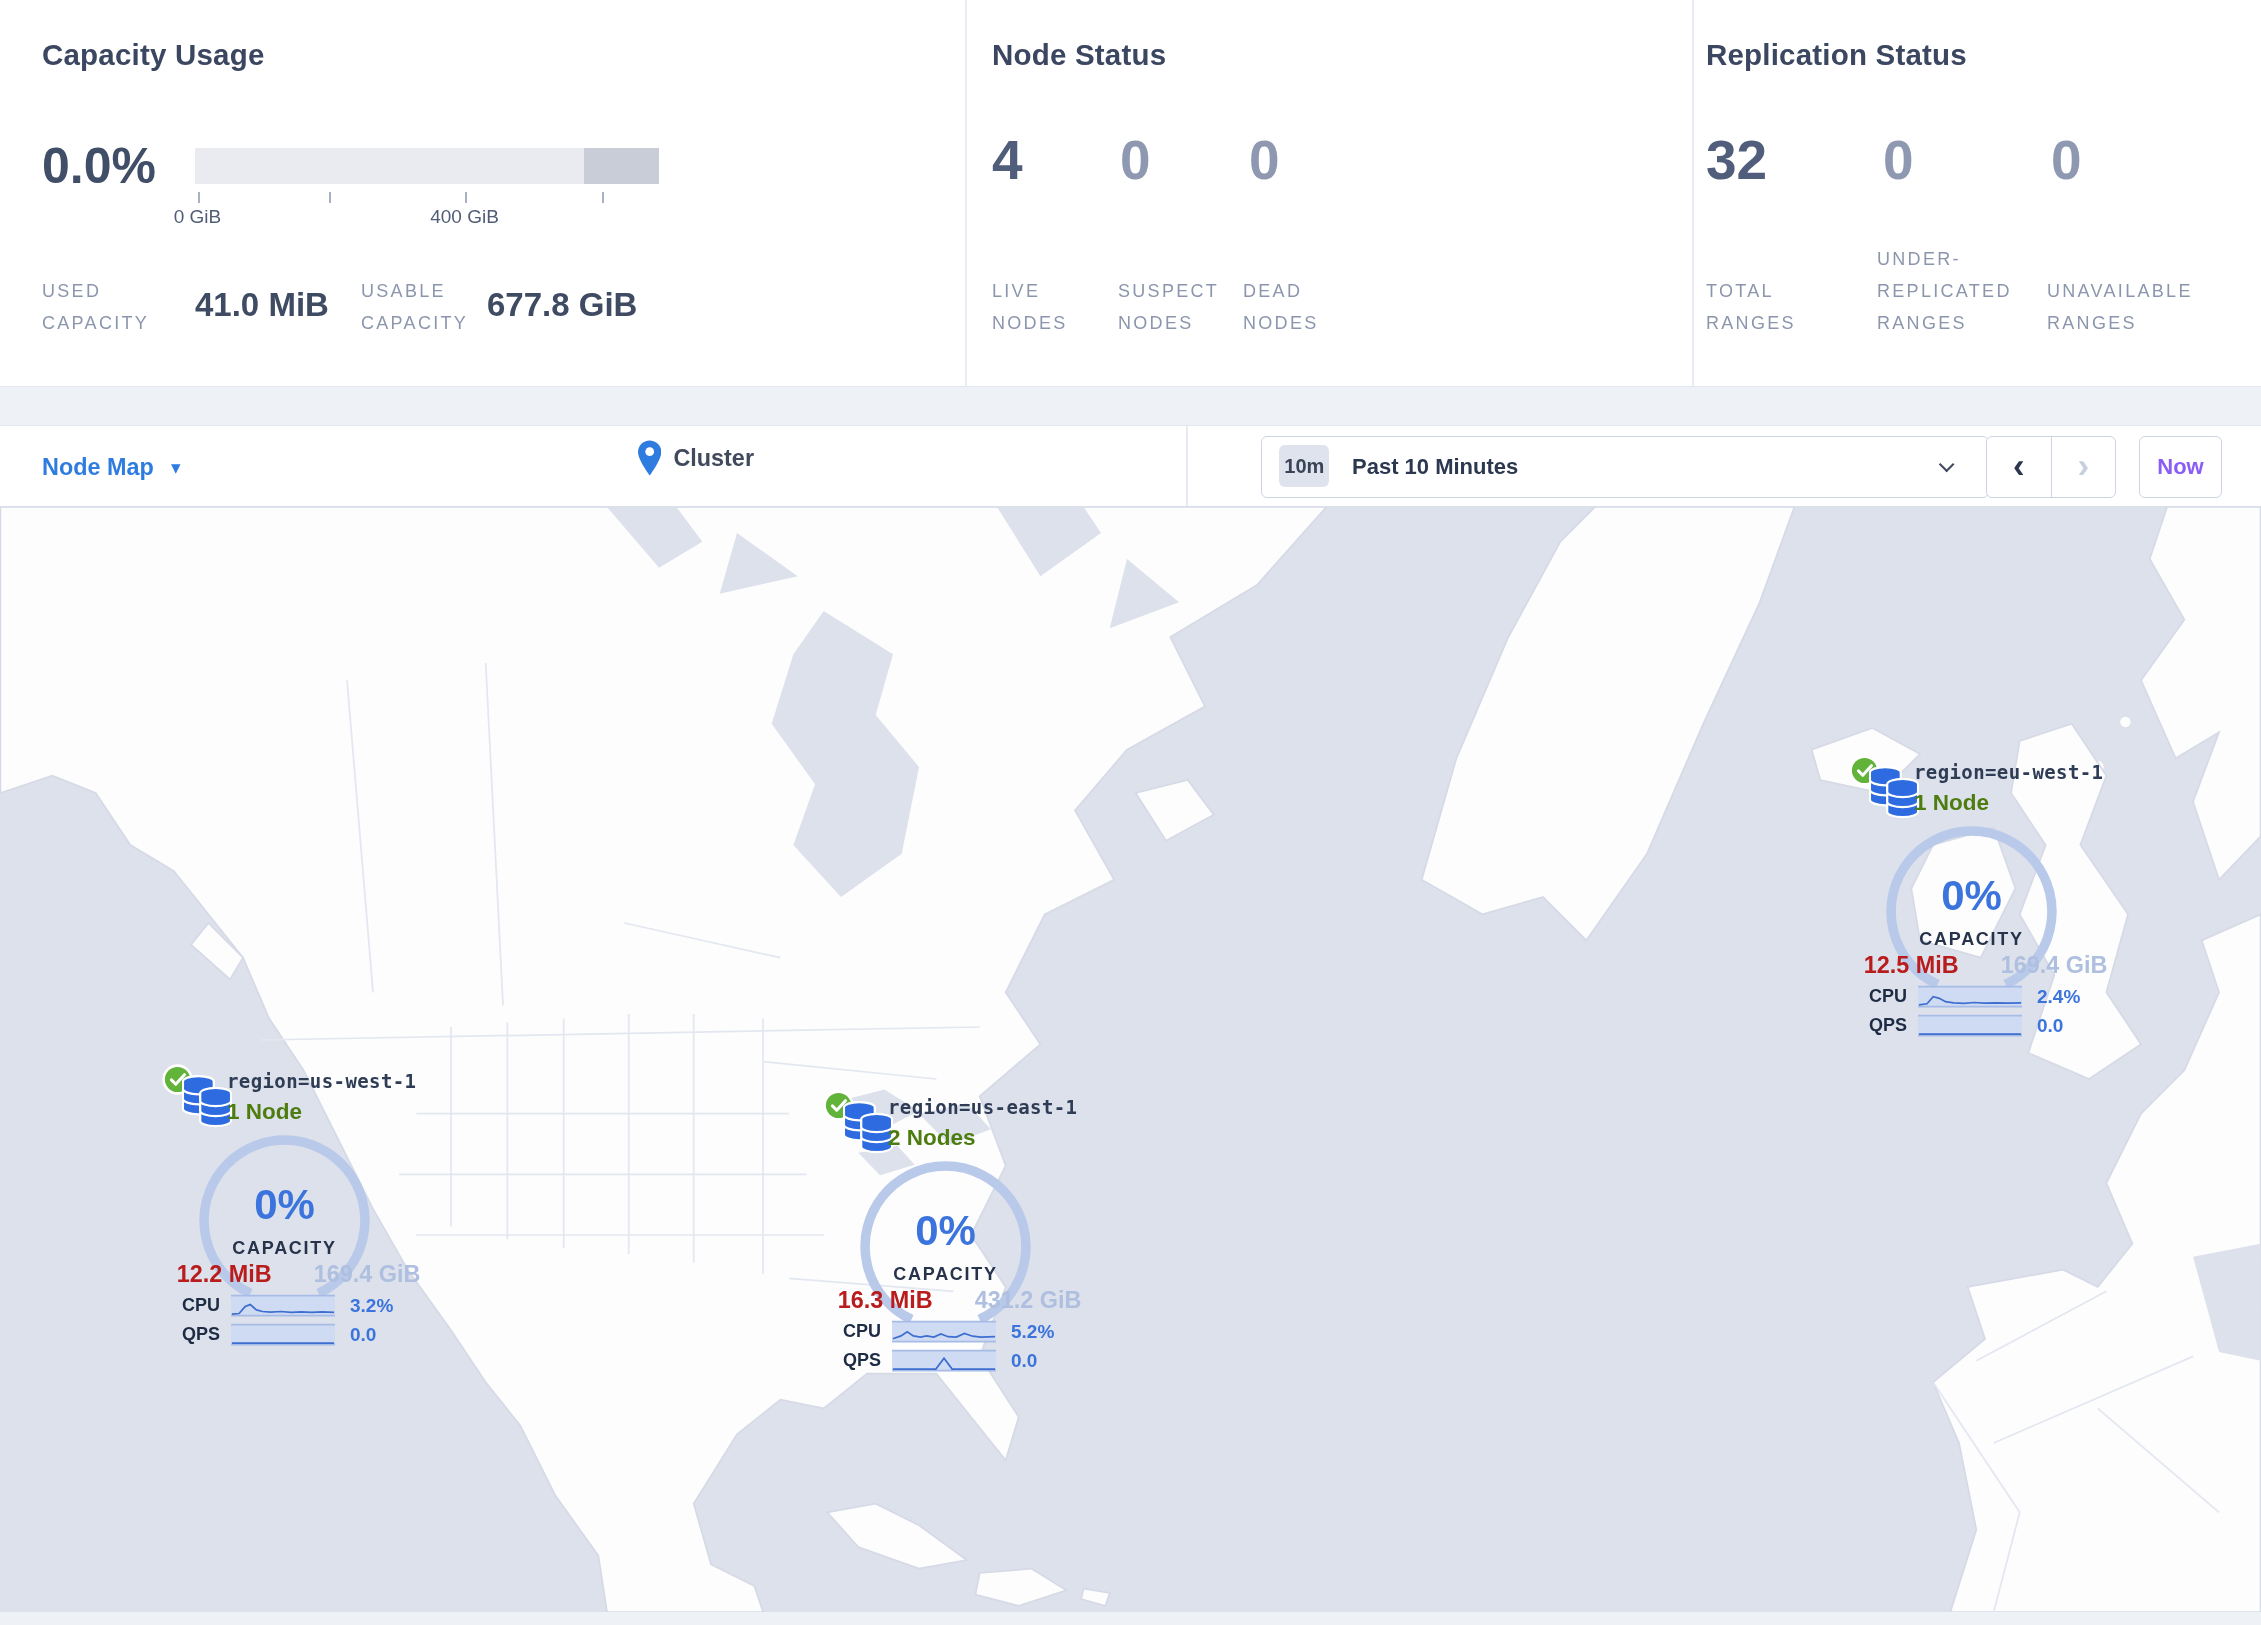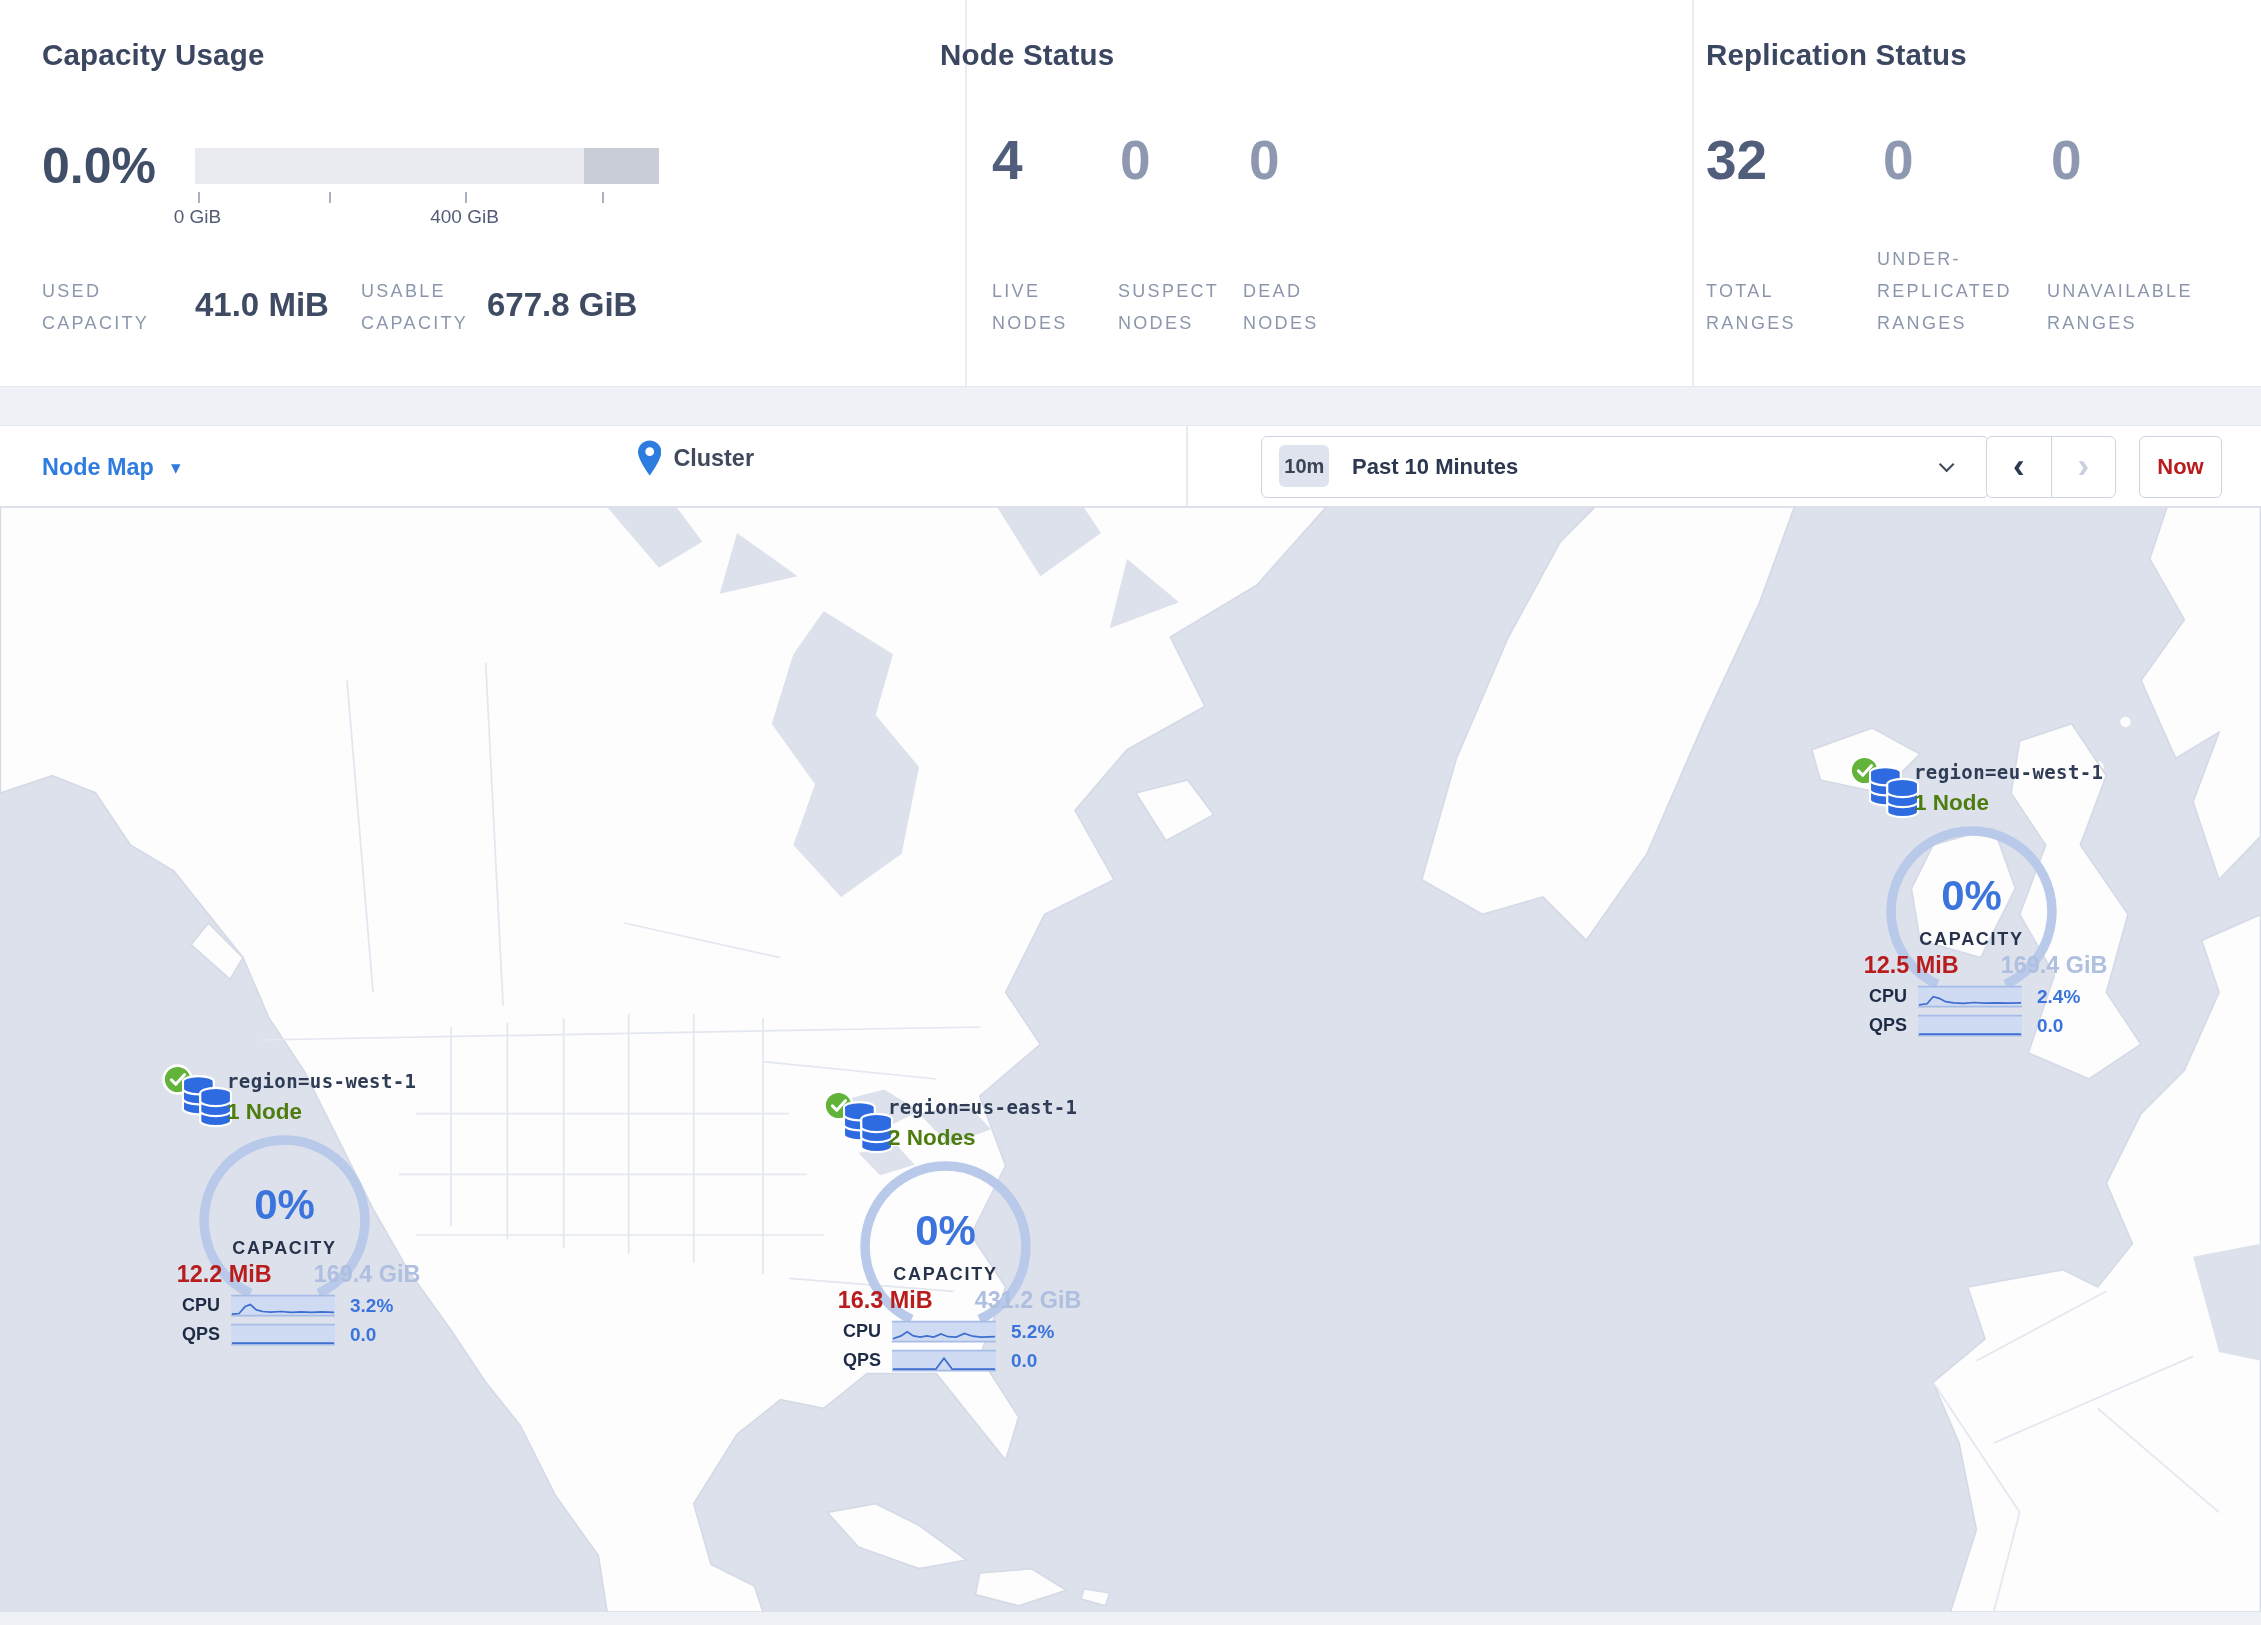--- a/index.html
+++ b/index.html
@@ -30,21 +30,21 @@
   .breadcrumb .crumb { font-size:23.4px; font-weight:600; color:#414a5c; }
   .toolbar-divider { position:absolute; left:1186px; top:0; bottom:0; width:1.7px; background:#e6eaf1; }
   .time-box { position:absolute; left:1261px; top:9.5px; width:728px; height:62px; background:#fff; border:1.7px solid #ced5e2; border-radius:6px; cursor:pointer; }
   .time-badge { position:absolute; left:17.3px; top:8.7px; width:50px; height:42px; background:#dfe3ed; border-radius:6px; text-align:center; line-height:42px; font-size:20px; font-weight:700; color:#3a4457; }
   .time-label { position:absolute; left:90px; top:0; height:59px; line-height:59px; font-size:22px; font-weight:600; color:#2c3850; }
   .time-chevron { position:absolute; right:36px; top:22.5px; width:11.3px; height:11.3px; border-right:2.6px solid #3f4a5e; border-bottom:2.6px solid #3f4a5e; transform:rotate(45deg); }
   .arrow-group { position:absolute; left:1986px; top:9.5px; width:130px; height:62px; border:1.7px solid #ced5e2; border-radius:6px; background:#fff; display:flex; }
   .arrow-btn { flex:1; text-align:center; line-height:55px; font-size:35px; font-weight:700; cursor:pointer; }
   .arrow-btn.prev { color:#2c3850; border-right:1.7px solid #ced5e2; }
   .arrow-btn.next { color:#c9d0dd; }
-  .now-btn { position:absolute; left:2139px; top:9.5px; width:83px; height:62px; border:1.7px solid #ced5e2; border-radius:6px; background:#fff; text-align:center; line-height:59px; font-size:22px; font-weight:600; color:#b91c1c; cursor:pointer; }
+  .now-btn { position:absolute; left:2139px; top:9.5px; width:83px; height:62px; border:1.7px solid #ced5e2; border-radius:6px; background:#fff; text-align:center; line-height:59px; font-size:22px; font-weight:600; color:#8b5cf6; cursor:pointer; }
 
   
   .map-wrap { position:absolute; left:0; top:507px; width:2261px; height:1105px; background:#dde1eb; overflow:hidden; }
   .map-wrap svg.world { position:absolute; left:0; top:0; }
 
   
   .marker { position:absolute; width:269px; height:290px; cursor:pointer; }
   .marker .check-icon { position:absolute; left:0; top:0; }
   .marker .db-icon { position:absolute; left:21px; top:12px; }
   .marker .region { position:absolute; left:66px; top:7px; font-family:"DejaVu Sans Mono", monospace; font-size:19px; font-weight:700; letter-spacing:0.4px; color:#2e3c55; white-space:nowrap; }
@@ -78,21 +78,21 @@
     <div class="cap-tick-label" style="left:417px">400 GiB</div>
     <div class="stat-label" style="left:42px; width:152px">USED CAPACITY</div>
     <div class="stat-value" style="left:195px">41.0 MiB</div>
     <div class="stat-label" style="left:361px; width:160px">USABLE CAPACITY</div>
     <div class="stat-value" style="left:487px">677.8 GiB</div>
   </div>
 
   <div class="v-divider" style="left:965px"></div>
 
   <div>
-    <div class="panel-title" style="left:940px">Node Status</div>
+    <div class="panel-title" style="left:992px">Node Status</div>
     <div class="big-num" style="left:992px">4</div>
     <div class="big-num dim" style="left:1120px">0</div>
     <div class="big-num dim" style="left:1249px">0</div>
     <div class="stat-label" style="left:992px; width:100px">LIVE NODES</div>
     <div class="stat-label" style="left:1118px; width:117px">SUSPECT NODES</div>
     <div class="stat-label" style="left:1243px; width:100px">DEAD NODES</div>
   </div>
 
   <div class="v-divider" style="left:1692px"></div>
 

